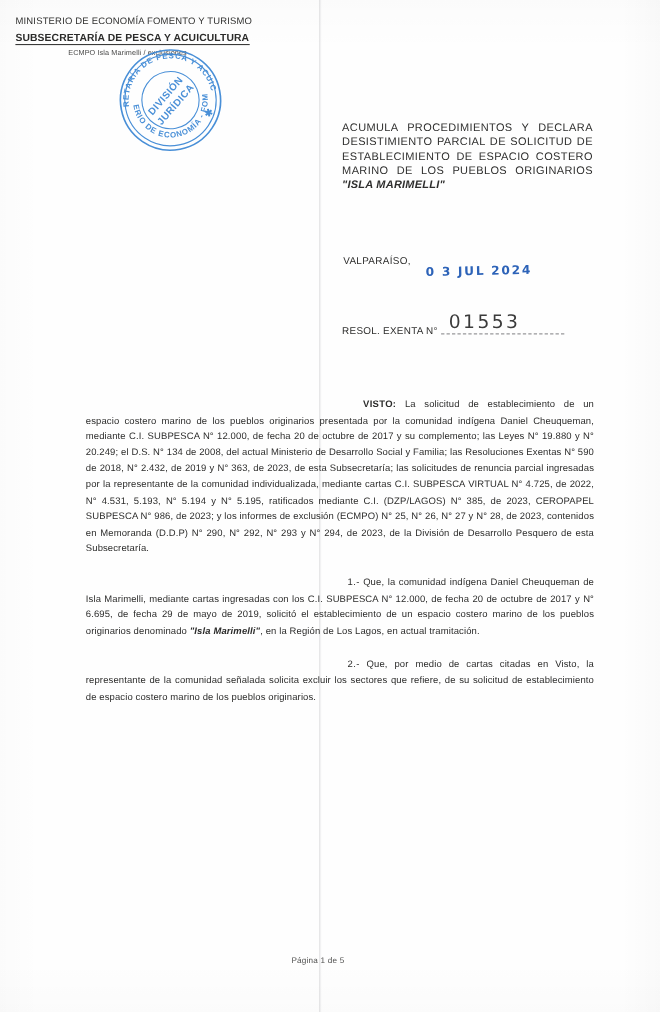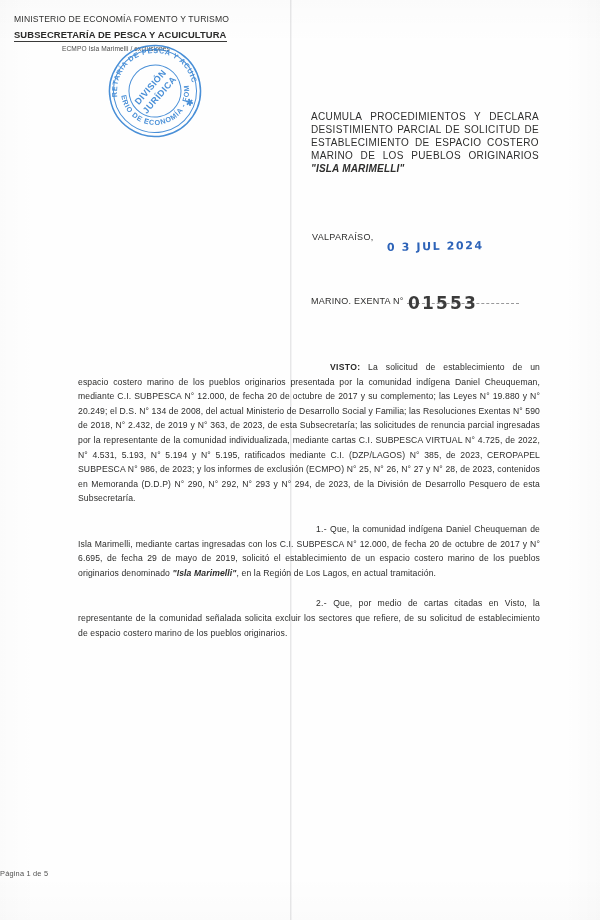--- a/index.html
+++ b/index.html
@@ -159,26 +159,25 @@
     display: inline-block;
     width: 112px;
     margin-left: 3px;
     margin-bottom: 2px;
     border-bottom: 1px dashed rgba(70,70,72,0.55);
     height: 1px;
   }
   #resol-number {
     position: absolute;
     left: 408px;
-    top: 293px;
+    top: 283px;
     font-size: 17px;
     letter-spacing: 2.2px;
     color: #3b3b3b;
     font-family: "DejaVu Sans", sans-serif;
-    font-weight: bold;
   }
 
   
   #body-text {
     position: absolute;
     left: 78px;
     top: 360px;
     width: 462px;
   }
   .para {
@@ -217,21 +216,21 @@
     margin: 0 0 26px 0;
     padding-left: 96px;
   }
 
   
   #footer {
     position: absolute;
     left: 0;
     right: 0;
     top: 862px;
-    text-align: left;
+    text-align: center;
     padding-right: 22px;
   }
   #page-number {
     font-size: 7.4px;
     color: #50504f;
     letter-spacing: 0.2px;
   }
 </style>
 </head>
 <body>
@@ -274,21 +273,21 @@
   <div id="title-block">
     <span class="tb-text">ACUMULA PROCEDIMIENTOS Y DECLARA DESISTIMIENTO PARCIAL DE SOLICITUD DE ESTABLECIMIENTO DE ESPACIO COSTERO MARINO DE LOS PUEBLOS ORIGINARIOS</span>
     <span class="last-line">"ISLA MARIMELLI"</span>
   </div>
 
   <div id="place-row">VALPARAÍSO,</div>
 
   <div id="date-stamp">0 3 JUL 2024</div>
 
   <div id="resol-row">
-    <span id="resol-label">MARINO. EXENTA N°</span>
+    <span id="resol-label">RESOL. EXENTA N°</span>
     <span id="resol-rule"></span>
   </div>
   <div id="resol-number">01553</div>
 
   <div id="body-text">
 
     <p class="para">
       <span class="indent-spacer"></span><span class="lead">VISTO:</span><span> La solicitud de establecimiento de un espacio costero marino de los pueblos originarios presentada por la comunidad indígena Daniel Cheuqueman, mediante C.I. SUBPESCA N° 12.000, de fecha 20 de octubre de 2017 y su complemento; las Leyes N° 19.880 y N° 20.249; el D.S. N° 134 de 2008, del actual Ministerio de Desarrollo Social y Familia; las Resoluciones Exentas N° 590 de 2018, N° 2.432, de 2019 y N° 363, de 2023, de esta Subsecretaría; las solicitudes de renuncia parcial ingresadas por la representante de la comunidad individualizada, mediante cartas C.I. SUBPESCA VIRTUAL N° 4.725, de 2022, N° 4.531, 5.193, N° 5.194 y N° 5.195, ratificados mediante C.I. (DZP/LAGOS) N° 385, de 2023, CEROPAPEL SUBPESCA N° 986, de 2023; y los informes de exclusión (ECMPO) N° 25, N° 26, N° 27 y N° 28, de 2023, contenidos en Memoranda (D.D.P) N° 290, N° 292, N° 293 y N° 294, de 2023, de la División de Desarrollo Pesquero de esta Subsecretaría.</span>
     </p>
 

